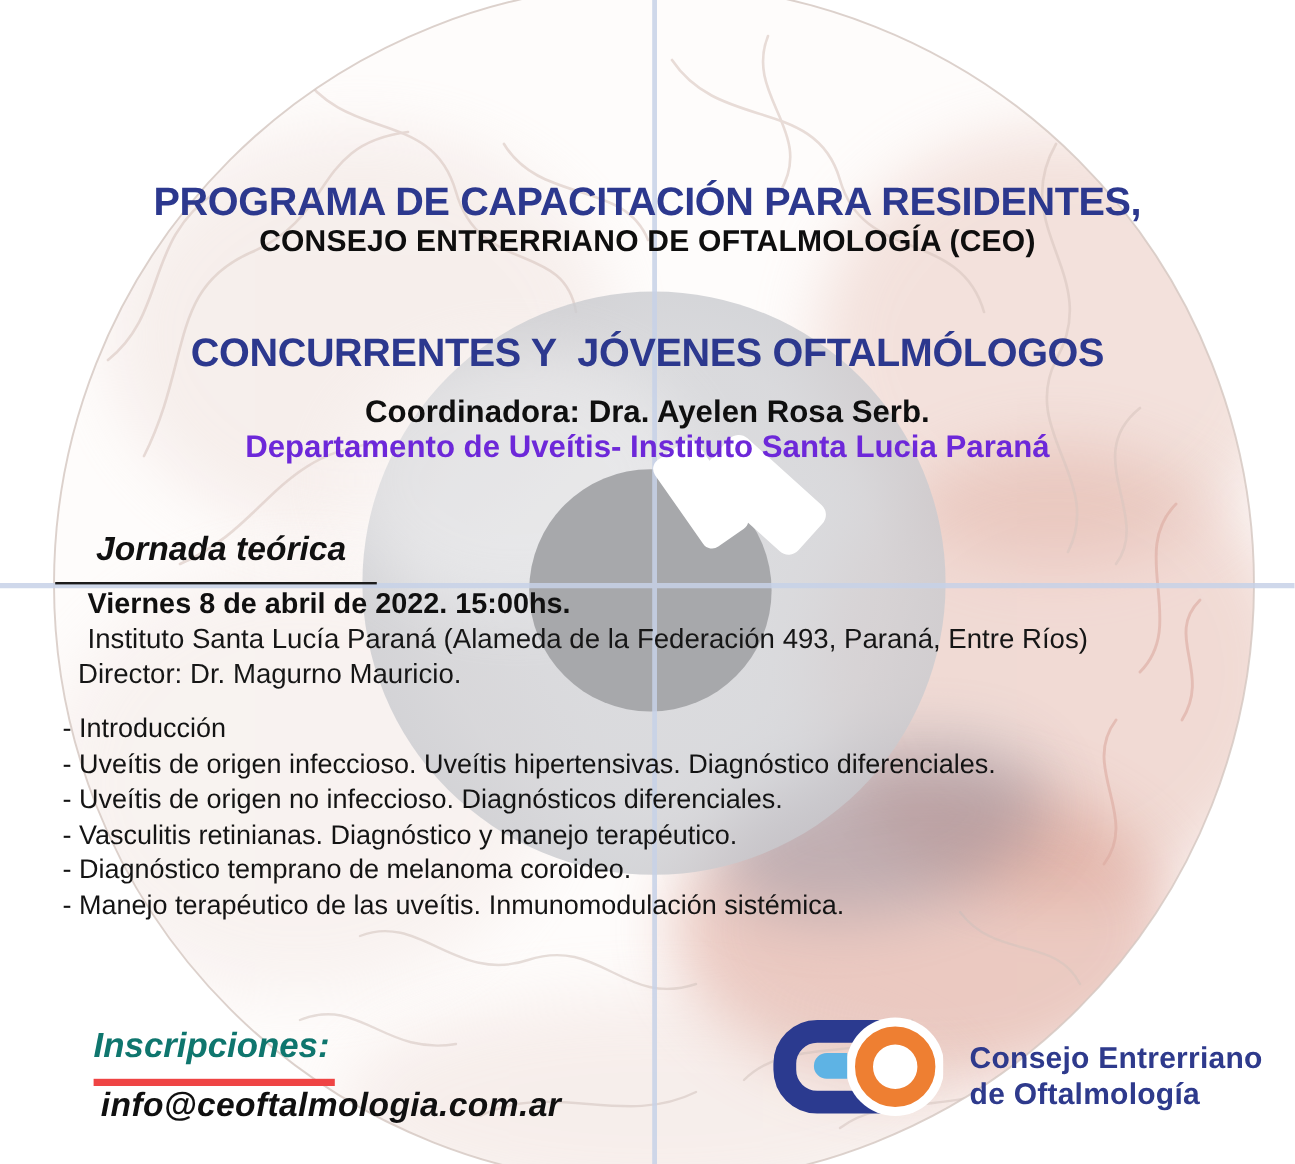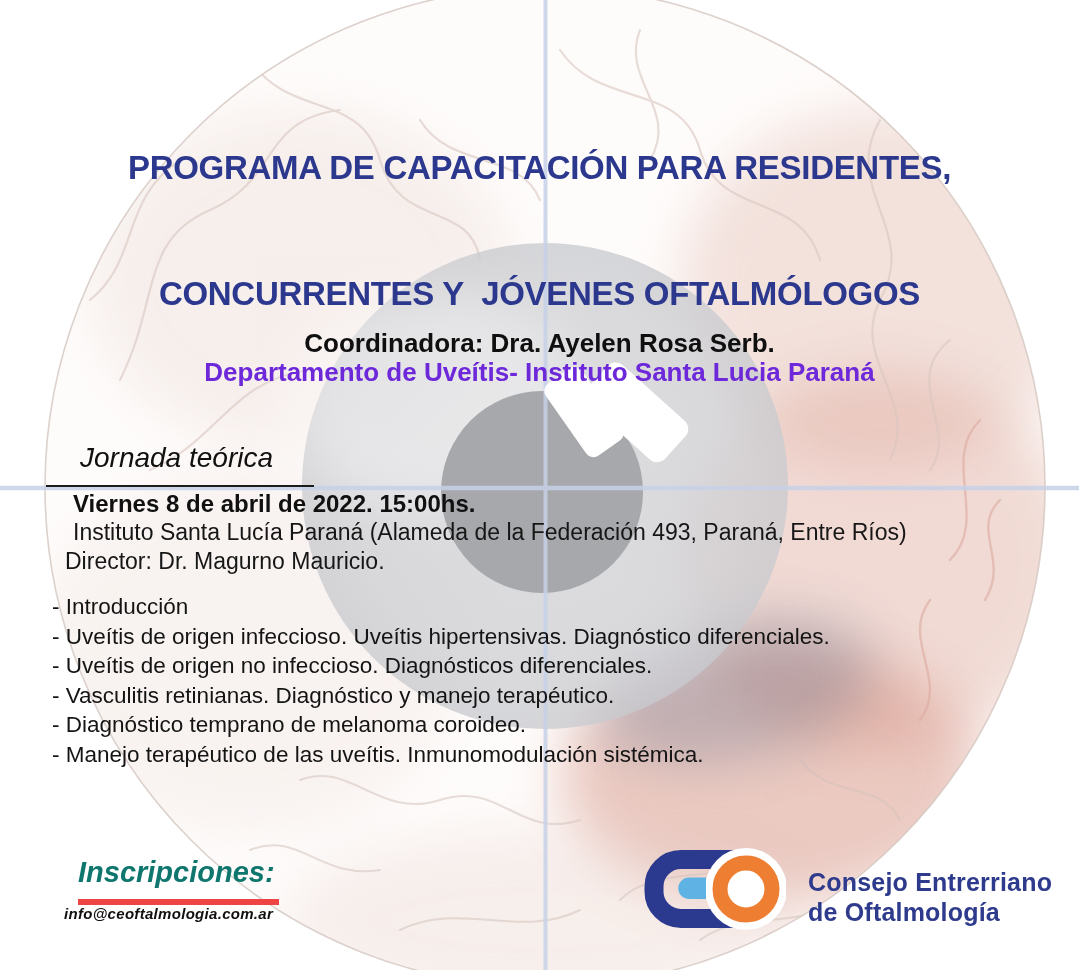--- a/index.html
+++ b/index.html
@@ -27,42 +27,42 @@
       -2px 0 0 #8ec7ea, 2px 0 0 #8ec7ea, 0 -2px 0 #8ec7ea, 0 2px 0 #8ec7ea,
       -2px -2px 0 #8ec7ea, 2px 2px 0 #8ec7ea, -2px 2px 0 #8ec7ea, 2px -2px 0 #8ec7ea,
       0 0 6px #b9e0f6;
   }
   .coordinator-line { top:328px; left:0; width:100%; text-align:center; font-weight:bold; font-size:26px; color:#0f0f0f; }
   .department-line  { top:357px; left:0; width:100%; text-align:center; font-weight:bold; font-size:26px; color:#6d28d9; }
 
   .session-heading {
     left:46px; top:442px; width:234px; padding:0 0 11px 34px;
     border-bottom:2px solid #1c1c1c;
-    font-style:italic; font-weight:normal; font-size:28px; color:#101010;
+    font-style:italic; font-weight:bold; font-size:28px; color:#101010;
     white-space:nowrap;
   }
   .session-datetime { left:73px; top:490px; font-weight:bold; font-size:24px; color:#101010; white-space:nowrap; }
   .session-venue    { left:73px; top:519px; font-size:23px; color:#161616; white-space:nowrap; }
   .session-director { left:65px; top:548px; font-size:23px; color:#161616; white-space:nowrap; }
 
   .topics-list {
     left:52px; top:592px; margin:0; padding:0; list-style:none;
     font-size:22.5px; color:#141414;
   }
   .topics-list li { line-height:29.5px; white-space:nowrap; }
 
   .registration-heading {
     left:78px; top:856px; width:167px; padding:0 34px 10px 0;
     border-bottom:6px solid #ef4444;
     font-style:italic; font-weight:bold; font-size:29px; color:#0f766e;
     white-space:nowrap;
   }
   .registration-email {
-    left:64px; top:905px; font-style:italic; font-weight:bold;
-    font-size:15px; color:#101010; letter-spacing:0.3px; white-space:nowrap;
+    left:84px; top:905px; font-style:italic; font-weight:bold;
+    font-size:28px; color:#101010; letter-spacing:0.3px; white-space:nowrap;
   }
 
   .logo-mark { left:634px; top:840px; width:152px; height:95px; }
   .logo-name {
     left:808px; top:867px; color:#2e3a8c; font-weight:bold;
     font-size:25px; line-height:30px; letter-spacing:0.2px; white-space:nowrap;
   }
 </style>
 </head>
 <body>
@@ -139,20 +139,21 @@
       <rect x="562" y="368" width="44" height="88" rx="9" transform="rotate(-35 584 412)"></rect>
       <rect x="610" y="360" width="52" height="105" rx="11" transform="rotate(-48 636 412)"></rect>
     </g>
   </svg>
 
   <div class="layer program-title">
     <div>PROGRAMA DE CAPACITACIÓN PARA RESIDENTES,</div>
     <div>CONCURRENTES Y  JÓVENES OFTALMÓLOGOS</div>
   </div>
 
+  <div class="layer org-line">CONSEJO ENTRERRIANO DE OFTALMOLOGÍA (CEO)</div>
 
 
   <div class="layer coordinator-line">Coordinadora: Dra. Ayelen Rosa Serb.</div>
   <div class="layer department-line">Departamento de Uveítis- Instituto Santa Lucia Paraná</div>
 
   <div class="layer session-heading">Jornada teórica</div>
   <div class="layer session-datetime">Viernes 8 de abril de 2022. 15:00hs.</div>
   <div class="layer session-venue">Instituto Santa Lucía Paraná (Alameda de la Federación 493, Paraná, Entre Ríos)</div>
   <div class="layer session-director">Director: Dr. Magurno Mauricio.</div>
 

